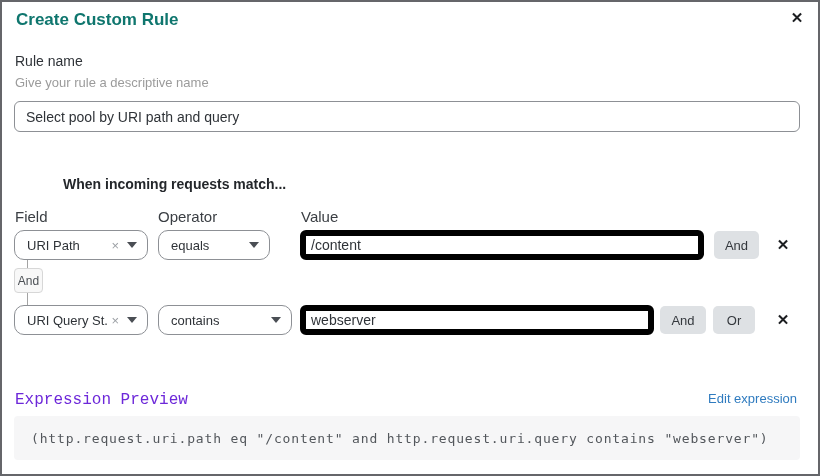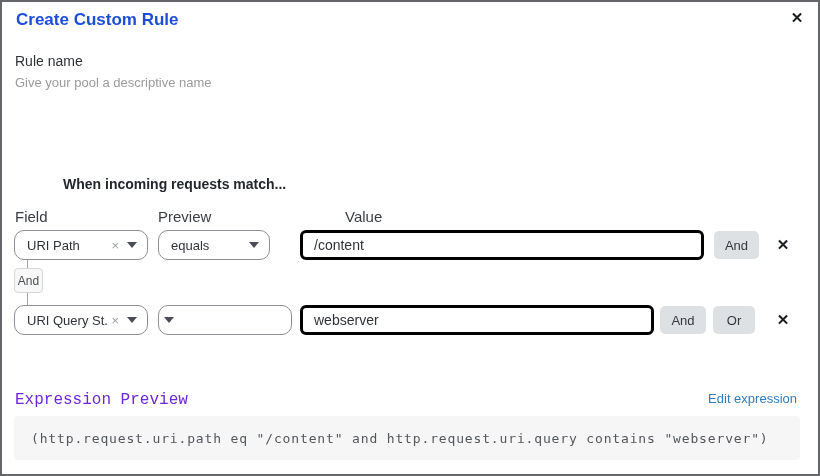--- a/index.html
+++ b/index.html
@@ -7,21 +7,21 @@
     position:relative;
     width:820px; height:476px;
     box-sizing:border-box;
     background:#ffffff;
     border:2px solid #65666a;
     font-family:"Liberation Sans", sans-serif;
     overflow:hidden;
   }
   .abs { position:absolute; }
 
-  .title { left:14px; top:8px; font-size:17px; font-weight:700; color:#1d4ed8; }
+  .title { left:14px; top:8px; font-size:17px; font-weight:700; color:#0f766e; }
   .close-btn {
     right:11px; top:5px; width:20px; height:22px;
     display:flex; align-items:center; justify-content:center;
     font-size:15px; font-weight:700; color:#1c1e21;
     background:none; border:none; cursor:pointer; padding:0;
     font-family:inherit;
   }
 
   .rule-label  { left:13px; top:51px; font-size:14px; color:#2f3338; }
   .rule-helper { left:13px; top:73px; font-size:13px; color:#9b9b9b; }
@@ -30,21 +30,21 @@
     border:1px solid #8d9095; border-radius:6px;
     padding:0 11px; font-size:14px; color:#2f3338;
     box-sizing:border-box; font-family:inherit; outline:none;
   }
 
   .match-heading { left:13px; top:174px; font-size:14px; font-weight:700; color:#24272b;margin-left:48px; }
 
   .col-label { position:absolute; top:206px; font-size:15px; color:#3a3e43; }
   .col-field    { left:13px; }
   .col-operator { left:156px; }
-  .col-value    { left:299px;margin-left:44px; }
+  .col-value    { left:299px; }
 
   .select {
     position:absolute; height:30px;
     border:1px solid #8d9095; border-radius:10px; background:#fff;
     display:flex; align-items:center; box-sizing:border-box;
     font-size:13px; color:#2f3338; cursor:pointer;
   }
   .select .lbl { padding-left:12px; flex:1; white-space:nowrap; overflow:hidden; }
   .select .clear { color:#9b9fa4; font-size:13px; padding:0 3px; cursor:pointer; }
   .select .chev {
@@ -54,22 +54,22 @@
     margin:0 10px 0 5px;
   }
 
   .f1 { left:12px;  top:228px; width:134px; }
   .o1 { left:156px; top:228px; width:112px; }
   .f2 { left:12px;  top:303px; width:134px; }
   .o2 { left:156px; top:303px; width:134px; }
 
   .value-input {
     position:absolute; height:30px;
-    border:3px solid #000000; border-radius:6px;
-    padding:0 11px; font-size:14px; color:#2f3338;
+    border:6px solid #000000; border-radius:6px;
+    padding:0 5px; font-size:14px; color:#2f3338;
     box-sizing:border-box; font-family:inherit; outline:none;
   }
   .v1 { left:298px; top:228px; width:404px; }
   .v2 { left:298px; top:303px; width:354px; }
 
   .gray-btn {
     position:absolute; height:28px;
     background:#dee1e4; border:none; border-radius:5px;
     font-size:13px; color:#34383d; font-family:inherit; cursor:pointer;
     display:flex; align-items:center; justify-content:center;
@@ -114,26 +114,27 @@
 </style>
 </head>
 <body>
 
 <div class="dialog">
 
   <div class="abs title">Create Custom Rule</div>
   <button class="abs close-btn">✕</button>
 
   <div class="abs rule-label">Rule name</div>
-  <div class="abs rule-helper">Give your pool a descriptive name</div>
+  <div class="abs rule-helper">Give your rule a descriptive name</div>
+  <input class="abs rule-input" type="text" value="Select pool by URI path and query" style="">
 
   <div class="abs match-heading">When incoming requests match...</div>
 
   <div class="col-label col-field">Field</div>
-  <div class="col-label col-operator">Preview</div>
+  <div class="col-label col-operator">Operator</div>
   <div class="col-label col-value">Value</div>
 
   <div class="select f1">
     <span class="lbl">URI Path</span>
     <span class="clear">×</span>
     <span class="chev"></span>
   </div>
   <div class="select o1">
     <span class="lbl">equals</span>
     <span class="chev"></span>
@@ -145,20 +146,21 @@
   <div class="conn-line line1"></div>
   <div class="and-badge">And</div>
   <div class="conn-line line2"></div>
 
   <div class="select f2">
     <span class="lbl">URI Query St...</span>
     <span class="clear">×</span>
     <span class="chev"></span>
   </div>
   <div class="select o2">
+    <span class="lbl">contains</span>
     <span class="chev"></span>
   </div>
   <input class="value-input v2" type="text" value="webserver" style="">
   <button class="gray-btn and2">And</button>
   <button class="gray-btn or2">Or</button>
   <button class="remove-btn x2">✕</button>
 
   <div class="abs expr-label">Expression Preview</div>
   <a class="abs edit-link">Edit expression</a>
   <div class="abs code-block">

